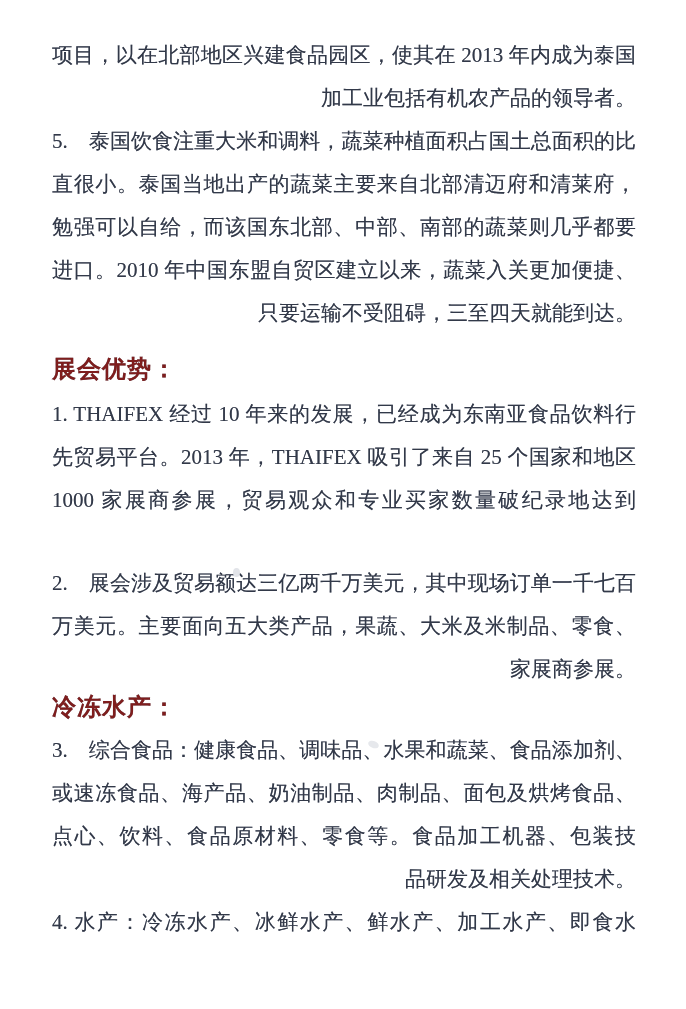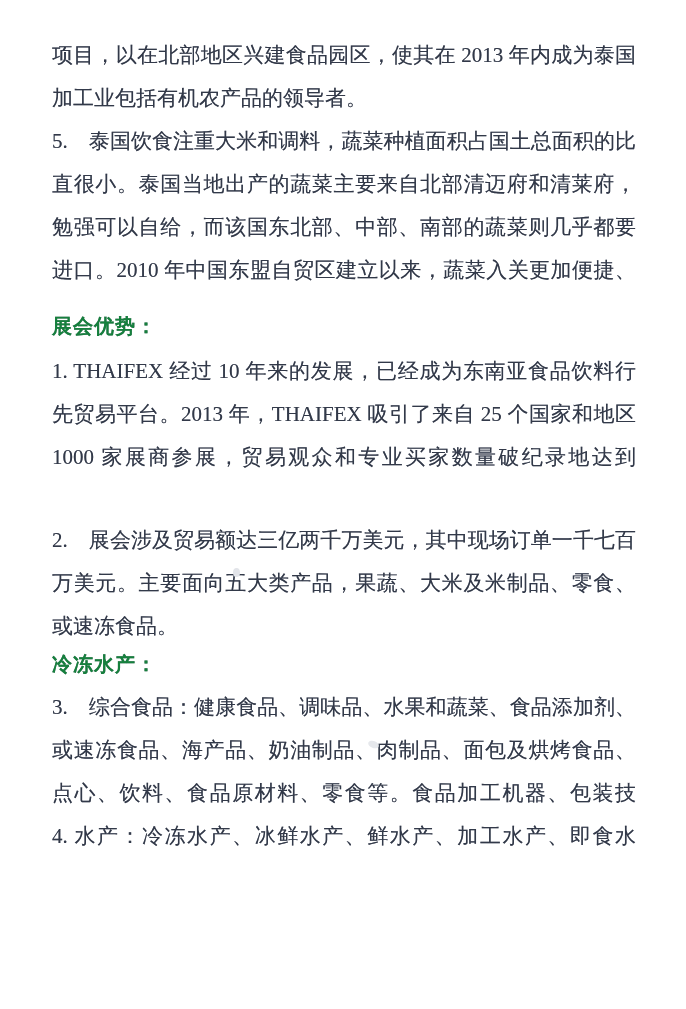--- a/index.html
+++ b/index.html
@@ -22,33 +22,34 @@
     top: 34px;
     width: 584px;
   }
   .t-line {
     font-size: 21px;
     line-height: 43px;
     height: 43px;
     white-space: nowrap;
     overflow: hidden;
     text-shadow: 0 0 0.5px rgba(50, 57, 73, 0.55);
+    text-align: right;
   }
   .t-line.justify {
     white-space: normal;
     text-align: justify;
     text-align-last: justify;
   }
   .t-heading {
-    font-size: 20px;
+    font-size: 24px;
     font-weight: 700;
     height: 44px;
     line-height: 44px;
     letter-spacing: 1px;
-    color: #15803d;
+    color: #7f1d1d;
     text-shadow: 0 0 0.5px rgba(35, 41, 58, 0.6);
   }
   .t-heading.first {
     margin-top: 12px;
     margin-bottom: 2px;
   }
   .t-heading.second {
     margin-top: -6px;
   }
   .t-gap {
@@ -78,29 +79,31 @@
 <body>
 
 <div class="page">
   <div class="content" id="doc-content">
       <div class="t-line justify">项目，以在北部地区兴建食品园区，使其在 2013 年内成为泰国蔬果</div>
       <div class="t-line">加工业包括有机农产品的领导者。</div>
       <div class="t-line justify">5.　泰国饮食注重大米和调料，蔬菜种植面积占国土总面积的比例一</div>
       <div class="t-line justify">直很小。泰国当地出产的蔬菜主要来自北部清迈府和清莱府，数量少，</div>
       <div class="t-line justify">勉强可以自给，而该国东北部、中部、南部的蔬菜则几乎都要从中国</div>
       <div class="t-line justify">进口。2010 年中国东盟自贸区建立以来，蔬菜入关更加便捷、顺畅。</div>
+      <div class="t-line">只要运输不受阻碍，三至四天就能到达。</div>
       <div class="t-heading first">展会优势：</div>
       <div class="t-line justify">1. THAIFEX 经过 10 年来的发展，已经成为东南亚食品饮料行业的领</div>
       <div class="t-line justify">先贸易平台。2013 年，THAIFEX 吸引了来自 25 个国家和地区的超过</div>
       <div class="t-line justify">1000 家展商参展，贸易观众和专业买家数量破纪录地达到 23000 人</div>
       <div class="t-gap"></div>
       <div class="t-line justify">2.　展会涉及贸易额达三亿两千万美元，其中现场订单一千七百五十</div>
       <div class="t-line justify">万美元。主要面向五大类产品，果蔬、大米及米制品、零食、有机食</div>
-      <div class="t-line">或速冻食品。</div>
+      <div class="t-line">家展商参展。</div>
       <div class="t-heading second">冷冻水产：</div>
       <div class="t-line justify">3.　综合食品：健康食品、调味品、水果和蔬菜、食品添加剂、新鲜</div>
       <div class="t-line justify">或速冻食品、海产品、奶油制品、肉制品、面包及烘烤食品、奶制品、</div>
       <div class="t-line justify">点心、饮料、食品原材料、零食等。食品加工机器、包装技术、及食</div>
+      <div class="t-line">品研发及相关处理技术。</div>
       <div class="t-line justify">4. 水产：冷冻水产、冰鲜水产、鲜水产、加工水产、即食水产、干货</div>
     </div>
   <div class="artifact a1"></div>
   <div class="artifact a2"></div>
 </div>
 
 </body></html>

